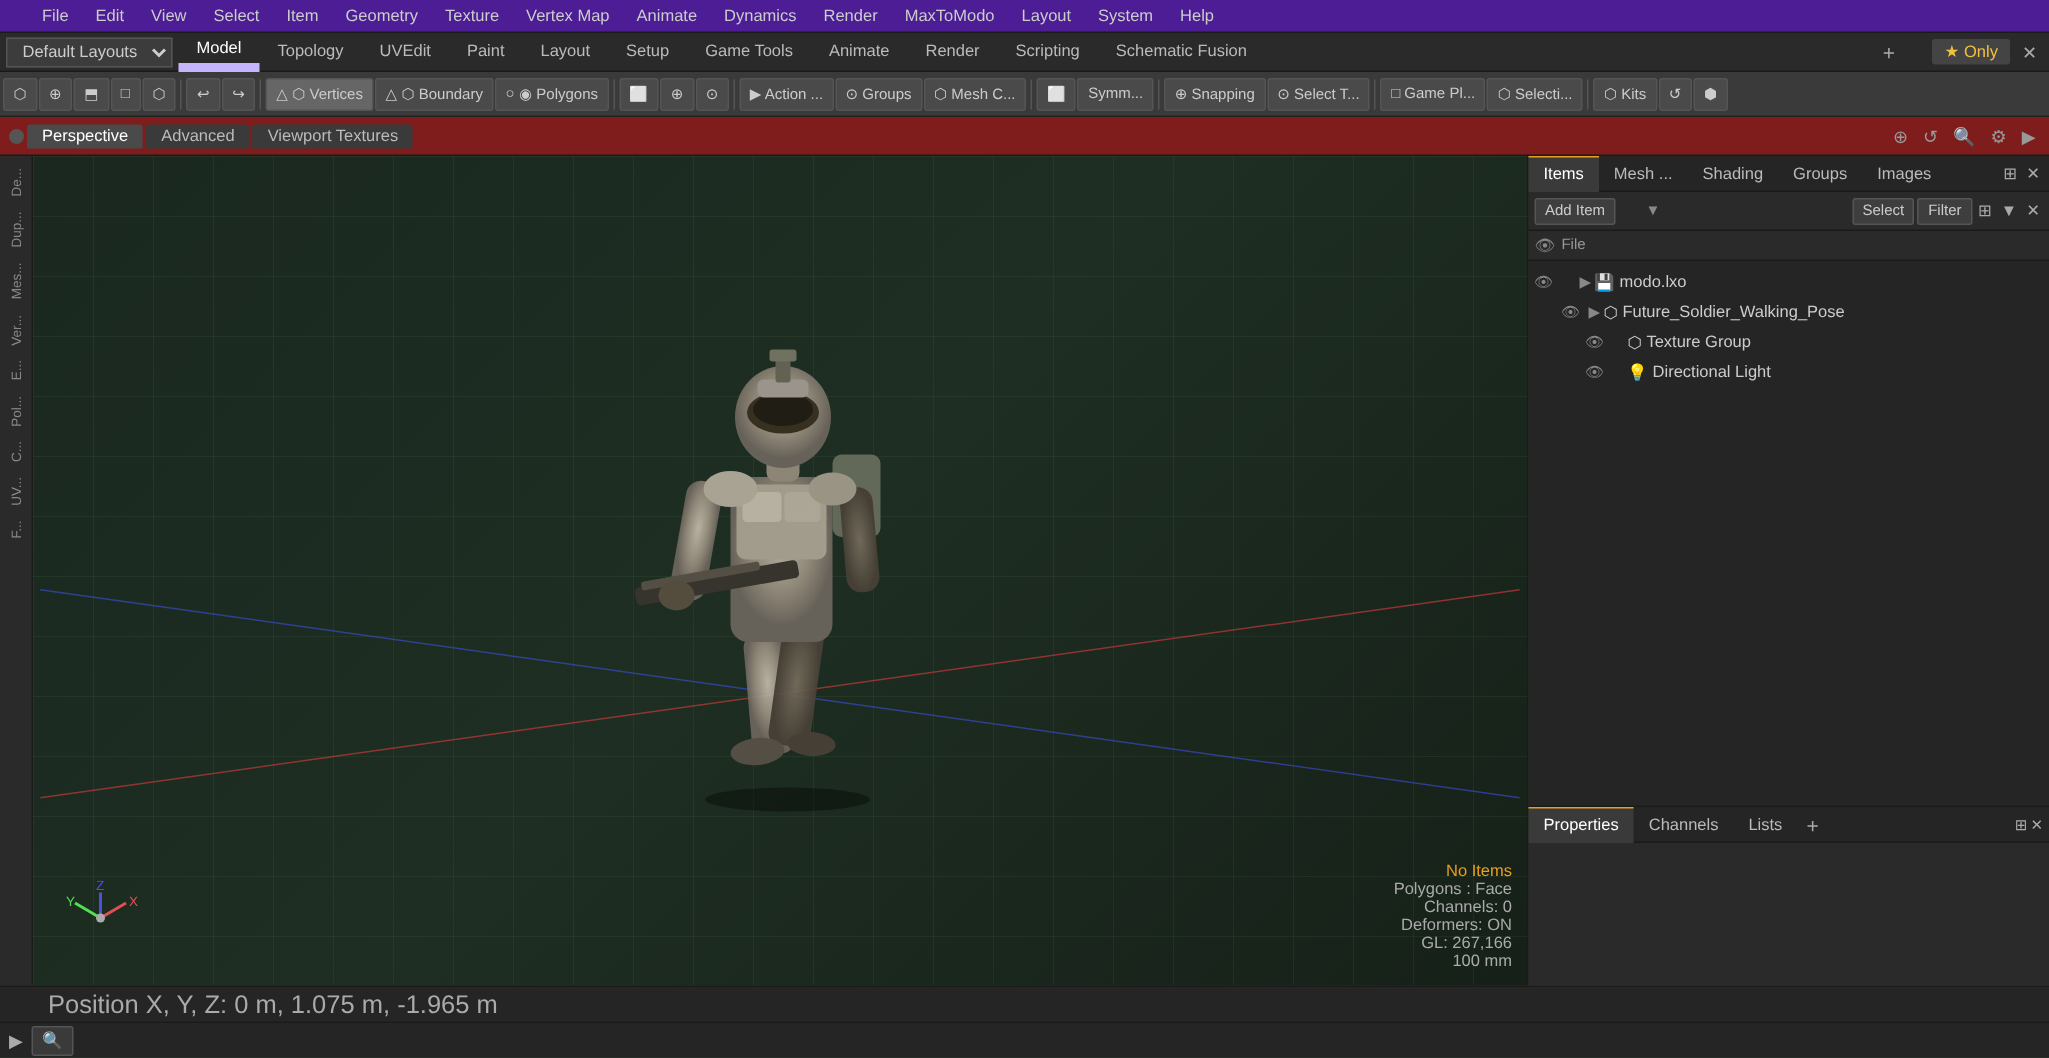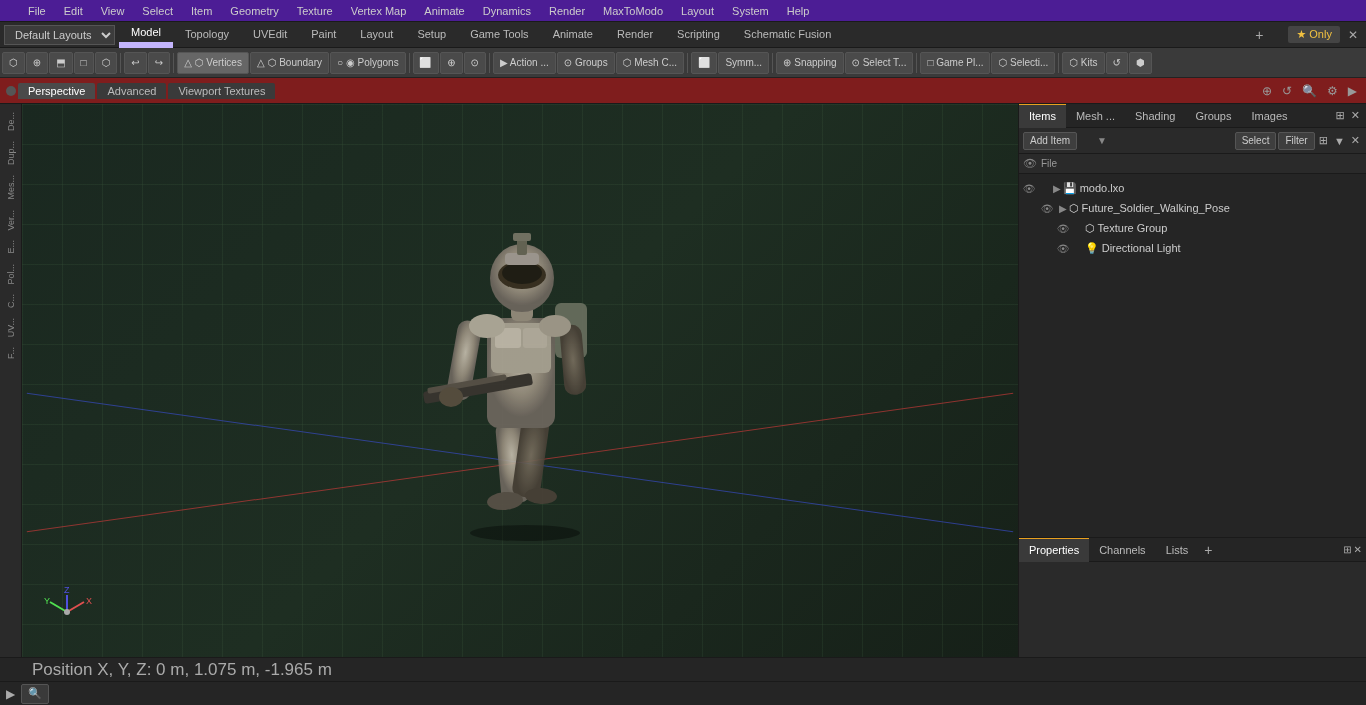--- a/index.html
+++ b/index.html
@@ -269,20 +269,28 @@
         <ellipse cx="117" cy="110" rx="20" ry="11" fill="#1a1810" opacity="0.8"></ellipse>
 
         <rect x="100" y="90" width="34" height="12" rx="4" fill="#a8a098"></rect>
 
         <rect x="112" y="74" width="10" height="18" rx="2" fill="#6a6858"></rect>
         <rect x="108" y="70" width="18" height="8" rx="2" fill="#7a7868"></rect>
 
         <ellipse cx="46" cy="234" rx="12" ry="10" fill="#5a5040"></ellipse>
       </svg>
 
+      <div id="vp-info">
+        <div class="vp-info-line orange">No Items</div>
+        <div class="vp-info-line gray">Polygons : Face</div>
+        <div class="vp-info-line gray">Channels: 0</div>
+        <div class="vp-info-line gray">Deformers: ON</div>
+        <div class="vp-info-line gray">GL: 267,166</div>
+        <div class="vp-info-line gray">100 mm</div>
+      </div>
 
       <div id="axis-widget">
         <svg width="50" height="50" viewBox="0 0 50 50">
           <line x1="25" y1="25" x2="42" y2="15" stroke="#e05050" stroke-width="2"></line>
           <line x1="25" y1="25" x2="8" y2="15" stroke="#50e050" stroke-width="2"></line>
           <line x1="25" y1="25" x2="25" y2="8" stroke="#5050e0" stroke-width="2"></line>
           <circle cx="25" cy="25" r="3" fill="#aaa"></circle>
           <text x="44" y="17" font-size="9" fill="#e05050">X</text>
           <text x="2" y="17" font-size="9" fill="#50e050">Y</text>
           <text x="22" y="6" font-size="9" fill="#5050e0">Z</text>

